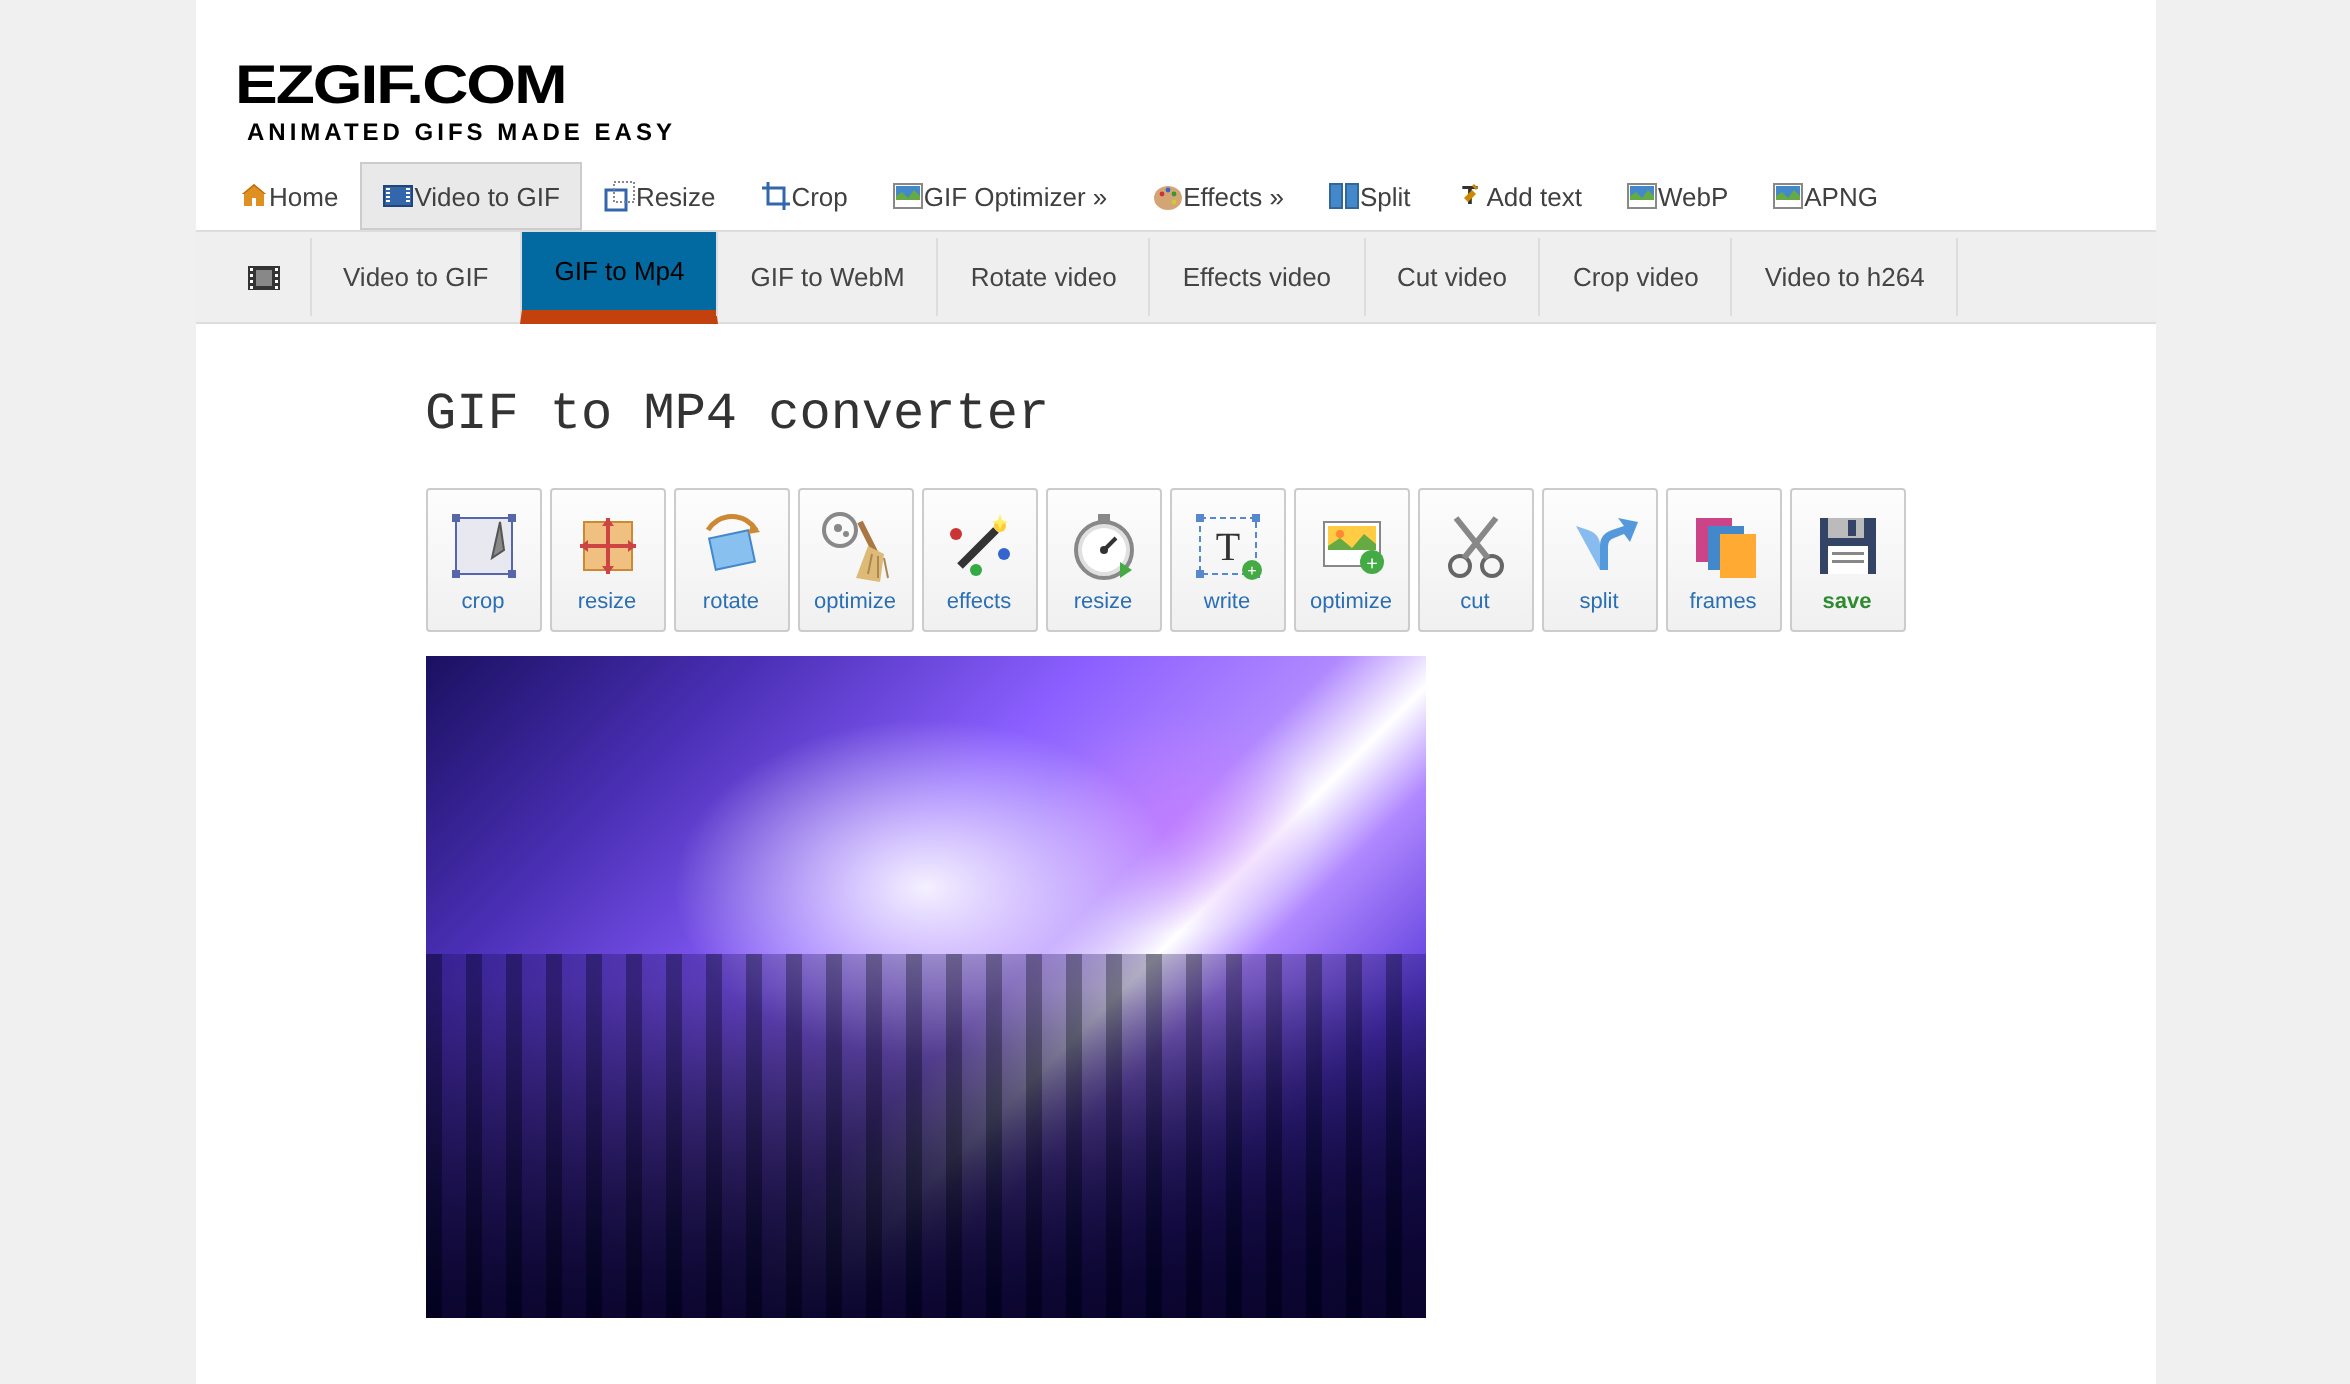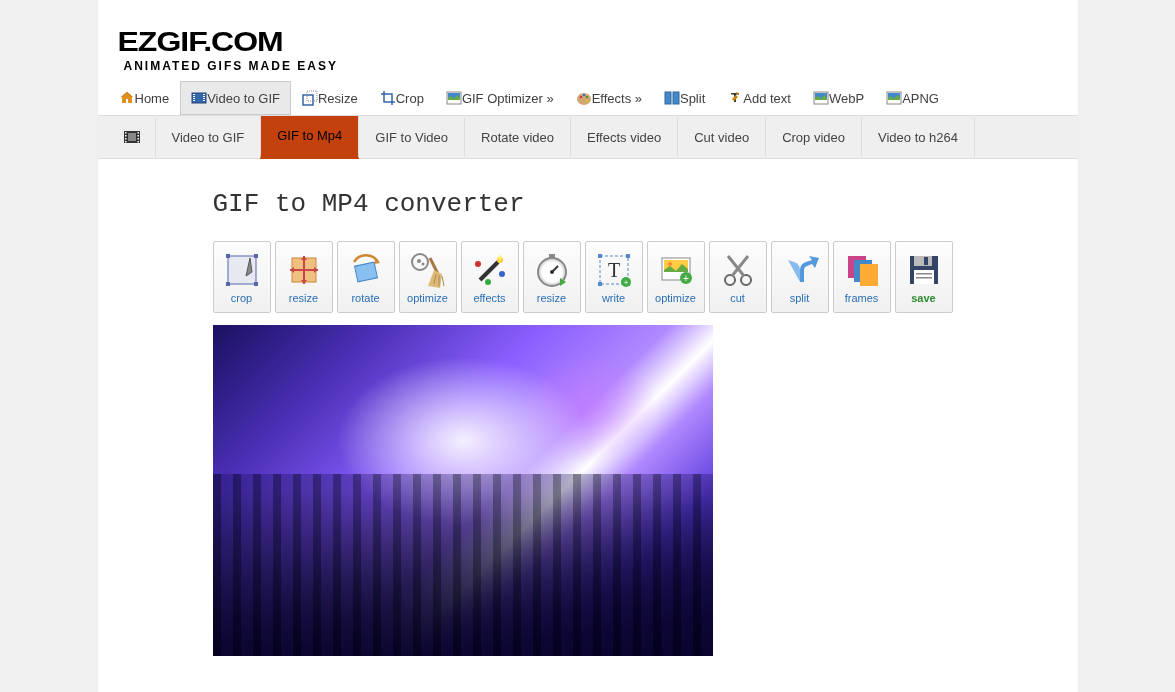--- a/index.html
+++ b/index.html
@@ -79,23 +79,23 @@
   display: inline-block;
   padding: 12px 16px;
   text-decoration: none;
   color: #444;
   font-size: 13px;
   border-left: 1px solid #ddd;
   border-right: 1px solid #ddd;
   margin-left: -1px;
 }
 .sub-nav a.active {
-  background: #c2410c;
+  background: #0369a1;
   color: #000;
-  border-bottom: 4px solid #c2410c;
+  border-bottom: 7px solid #c2410c;
   margin-bottom: -1px;
   text-align: right;
 }
 .content {
   padding: 30px 0 20px 115px;
 }
 .page-title {
   font-size: 26px;
   font-weight: normal;
   color: #333;
@@ -283,21 +283,21 @@
           <rect x="3" y="14" width="1.5" height="1.5" fill="#fff"></rect>
           <rect x="15.5" y="5" width="1.5" height="1.5" fill="#fff"></rect>
           <rect x="15.5" y="8" width="1.5" height="1.5" fill="#fff"></rect>
           <rect x="15.5" y="11" width="1.5" height="1.5" fill="#fff"></rect>
           <rect x="15.5" y="14" width="1.5" height="1.5" fill="#fff"></rect>
           <rect x="6" y="6" width="8" height="8" fill="#888"></rect>
         </svg>
     </span>
     <a href="#">Video to GIF</a>
     <a href="#" class="active">GIF to Mp4</a>
-    <a href="#">GIF to Video</a>
+    <a href="#">GIF to WebM</a>
     <a href="#">Rotate video</a>
     <a href="#">Effects video</a>
     <a href="#">Cut video</a>
     <a href="#">Crop video</a>
     <a href="#">Video to h264</a>
   </nav>
 
   <div class="content">
     <h1 class="page-title">GIF to MP4 converter</h1>
 

